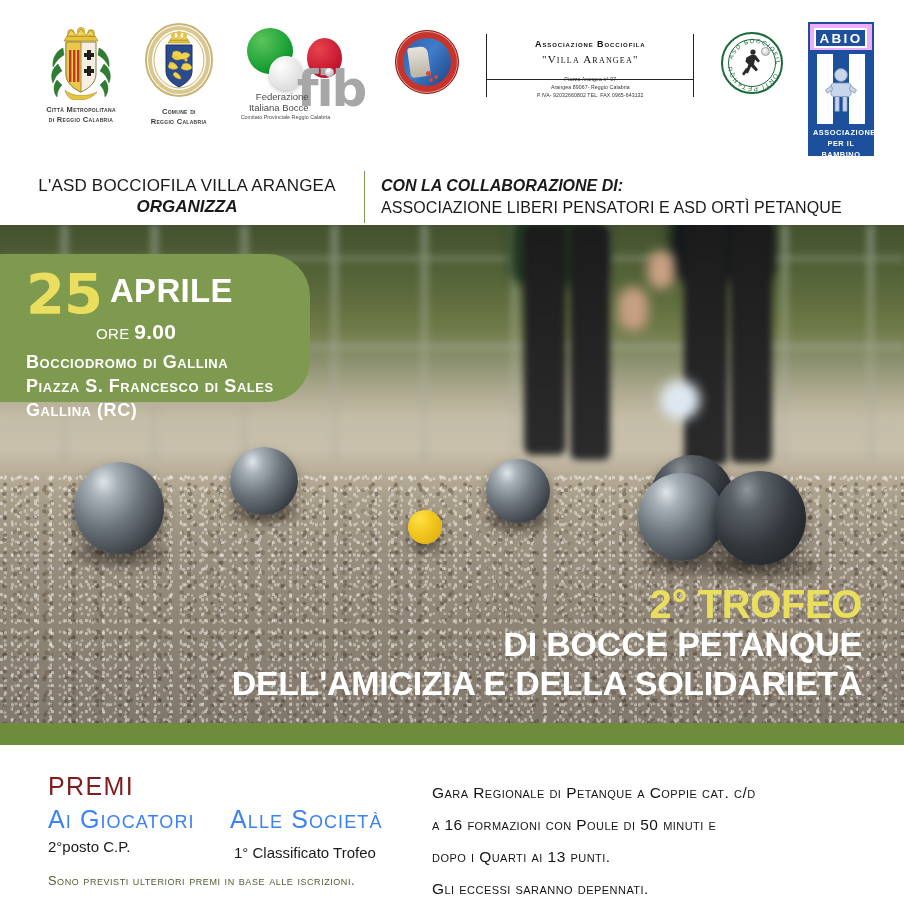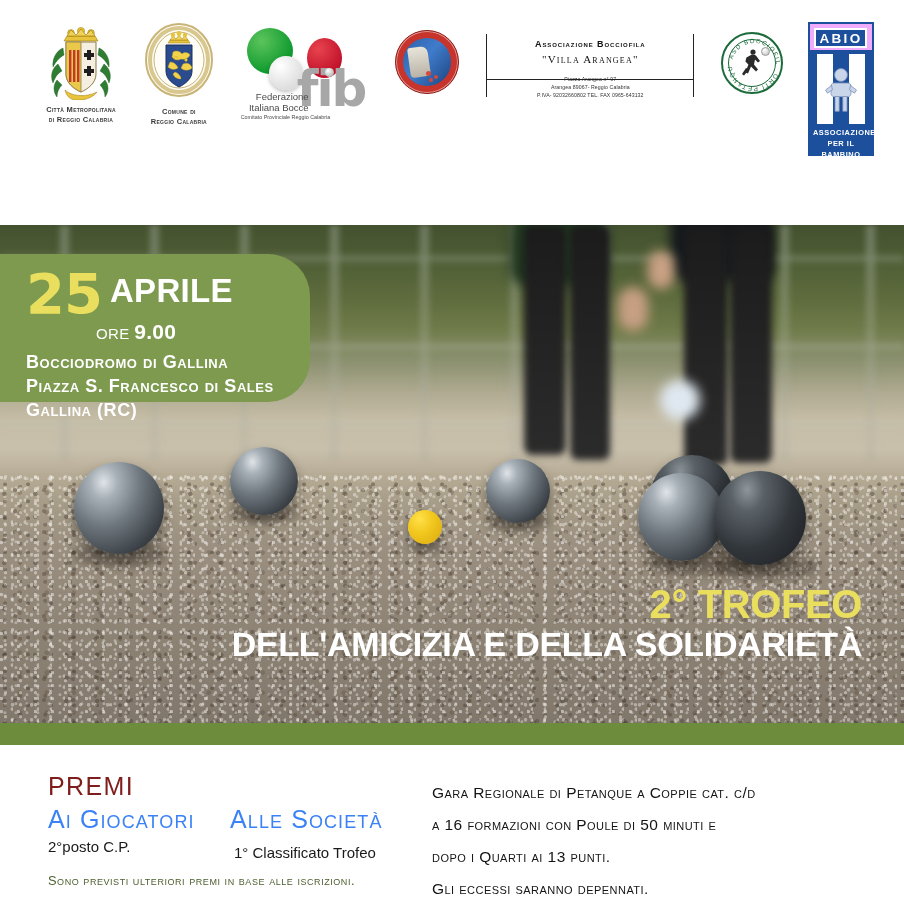--- a/index.html
+++ b/index.html
@@ -366,20 +366,31 @@
           <div class="abio-l">ASSOCIAZIONE</div>
           <div class="abio-l">PER IL BAMBINO</div>
           <div class="abio-l">IN  OSPEDALE</div>
           <div class="abio-rc">R E G G I O</div>
           <div class="abio-rc">C A L A B R I A</div>
         </div>
       </div>
     </div>
   </div>
 
+  <div class="org-bar">
+    <div class="org-left">
+      <div class="org-l1">L'ASD BOCCIOFILA VILLA ARANGEA</div>
+      <div class="org-l2">ORGANIZZA</div>
+    </div>
+    <div class="org-divider"></div>
+    <div class="org-right">
+      <div class="org-r1">CON LA COLLABORAZIONE DI:</div>
+      <div class="org-r2">ASSOCIAZIONE LIBERI PENSATORI E ASD ORTÌ PETANQUE</div>
+    </div>
+  </div>
 
   <div class="photo">
     <div class="photo-bg"></div>
 
     <div class="fence">
       <div class="fv" style="left:60px"></div>
       <div class="fv" style="left:150px"></div>
       <div class="fv" style="left:240px"></div>
       <div class="fv" style="left:330px"></div>
       <div class="fv" style="left:420px"></div>
@@ -436,20 +447,21 @@
     </div>
     <div class="db-venue">
       <div>Bocciodromo di Gallina</div>
       <div>Piazza S. Francesco di Sales</div>
       <div>Gallina (RC)</div>
     </div>
   </div>
 
   <div class="title-wrap">
     <div class="t-trofeo">2° TROFEO</div>
+    <div class="t-line2">DI BOCCE PETANQUE</div>
     <div class="t-line3">DELL'AMICIZIA E DELLA SOLIDARIETÀ</div>
   </div>
 
   <div class="green-bar"></div>
 
   <div class="footer">
 
     <div class="f-left">
       <div class="f-premi">PREMI</div>
       <div class="f-cols">

